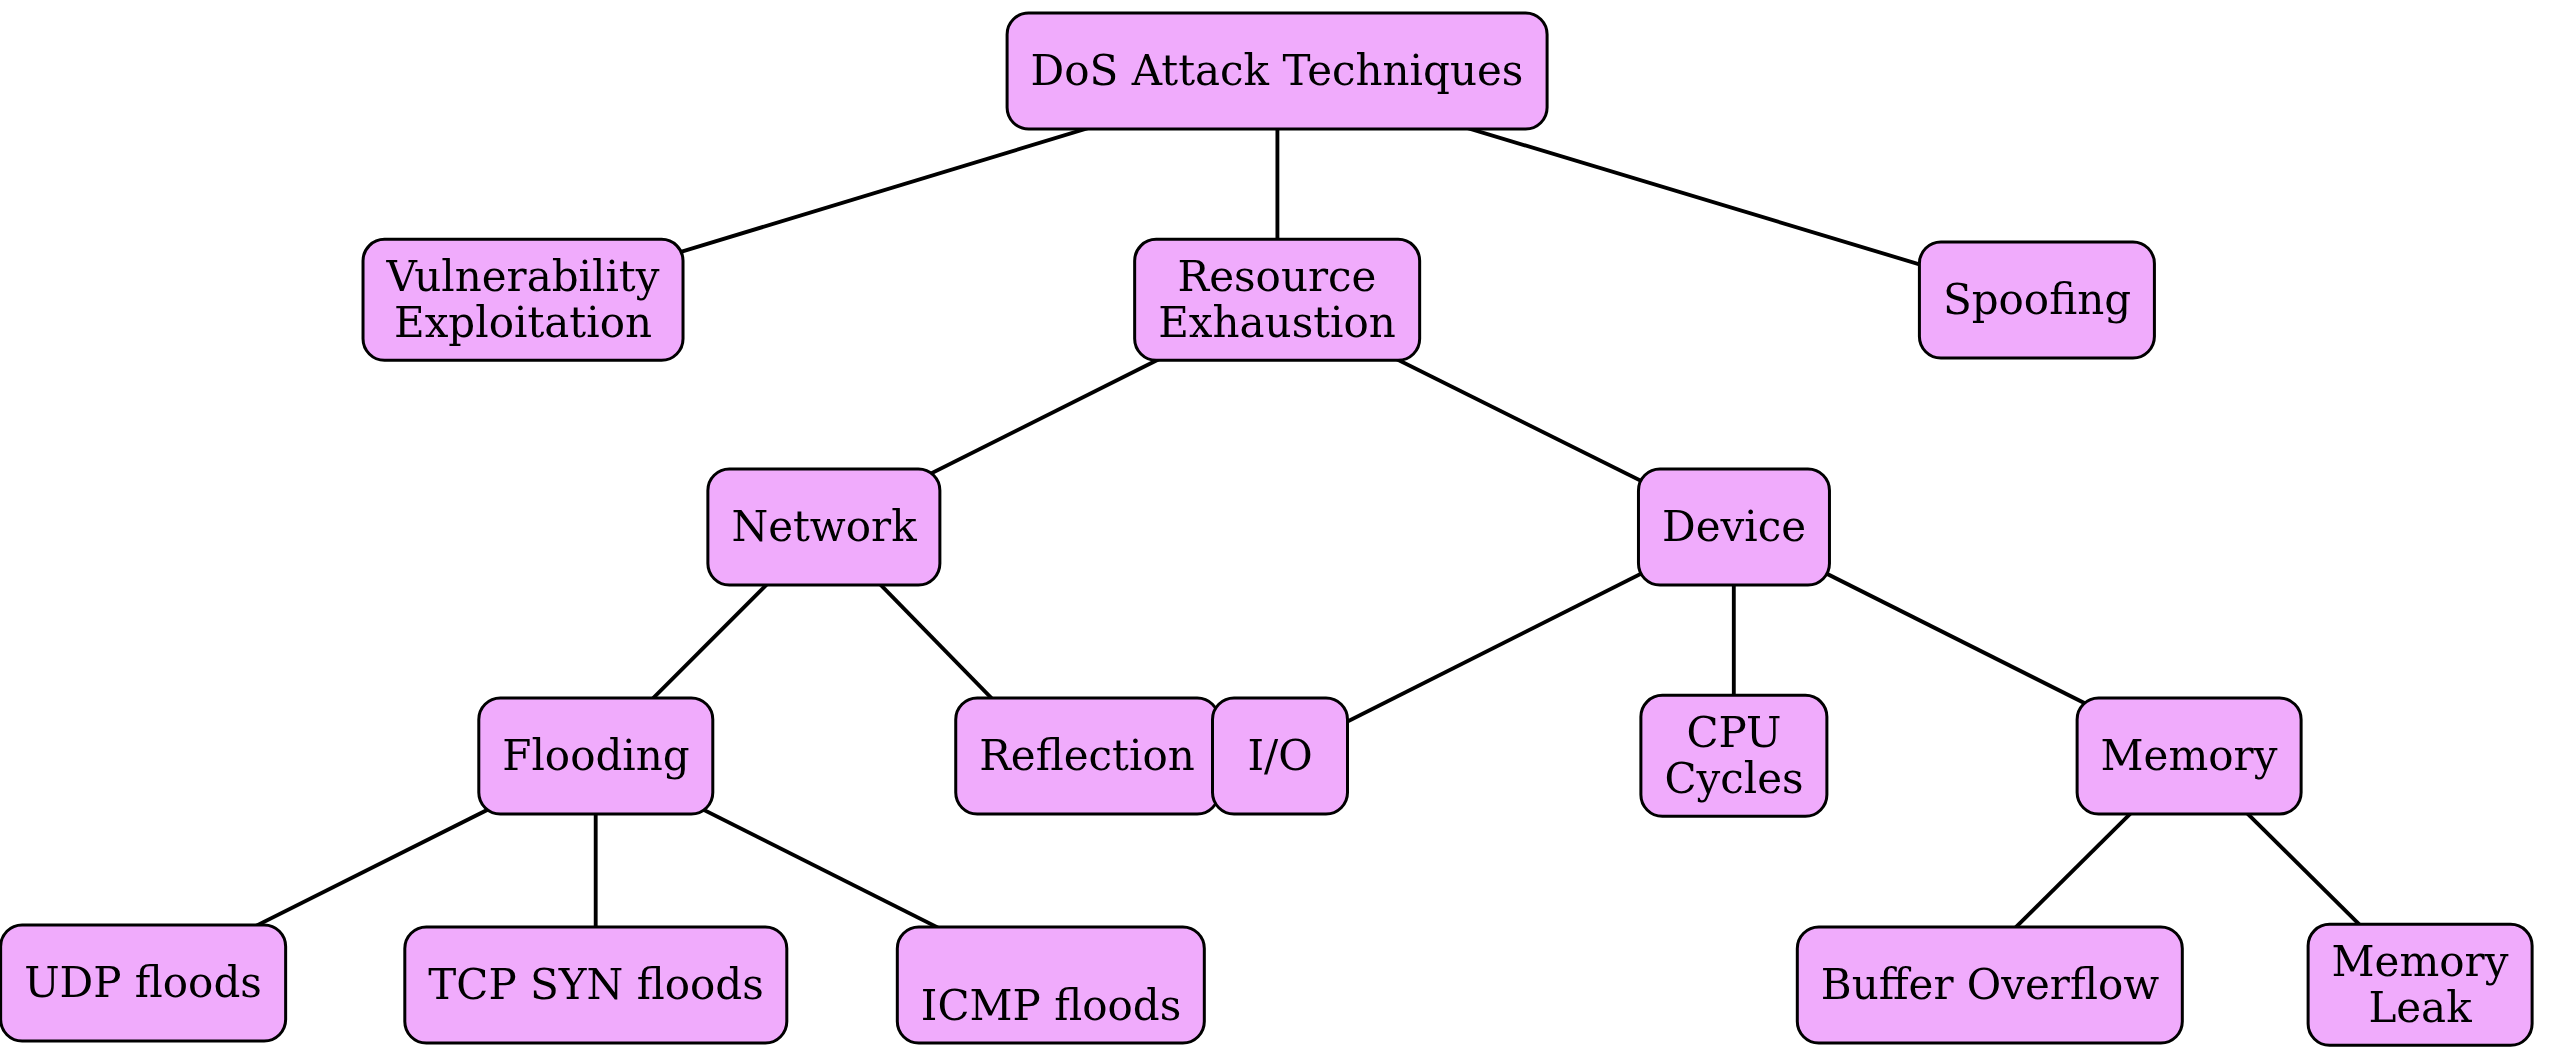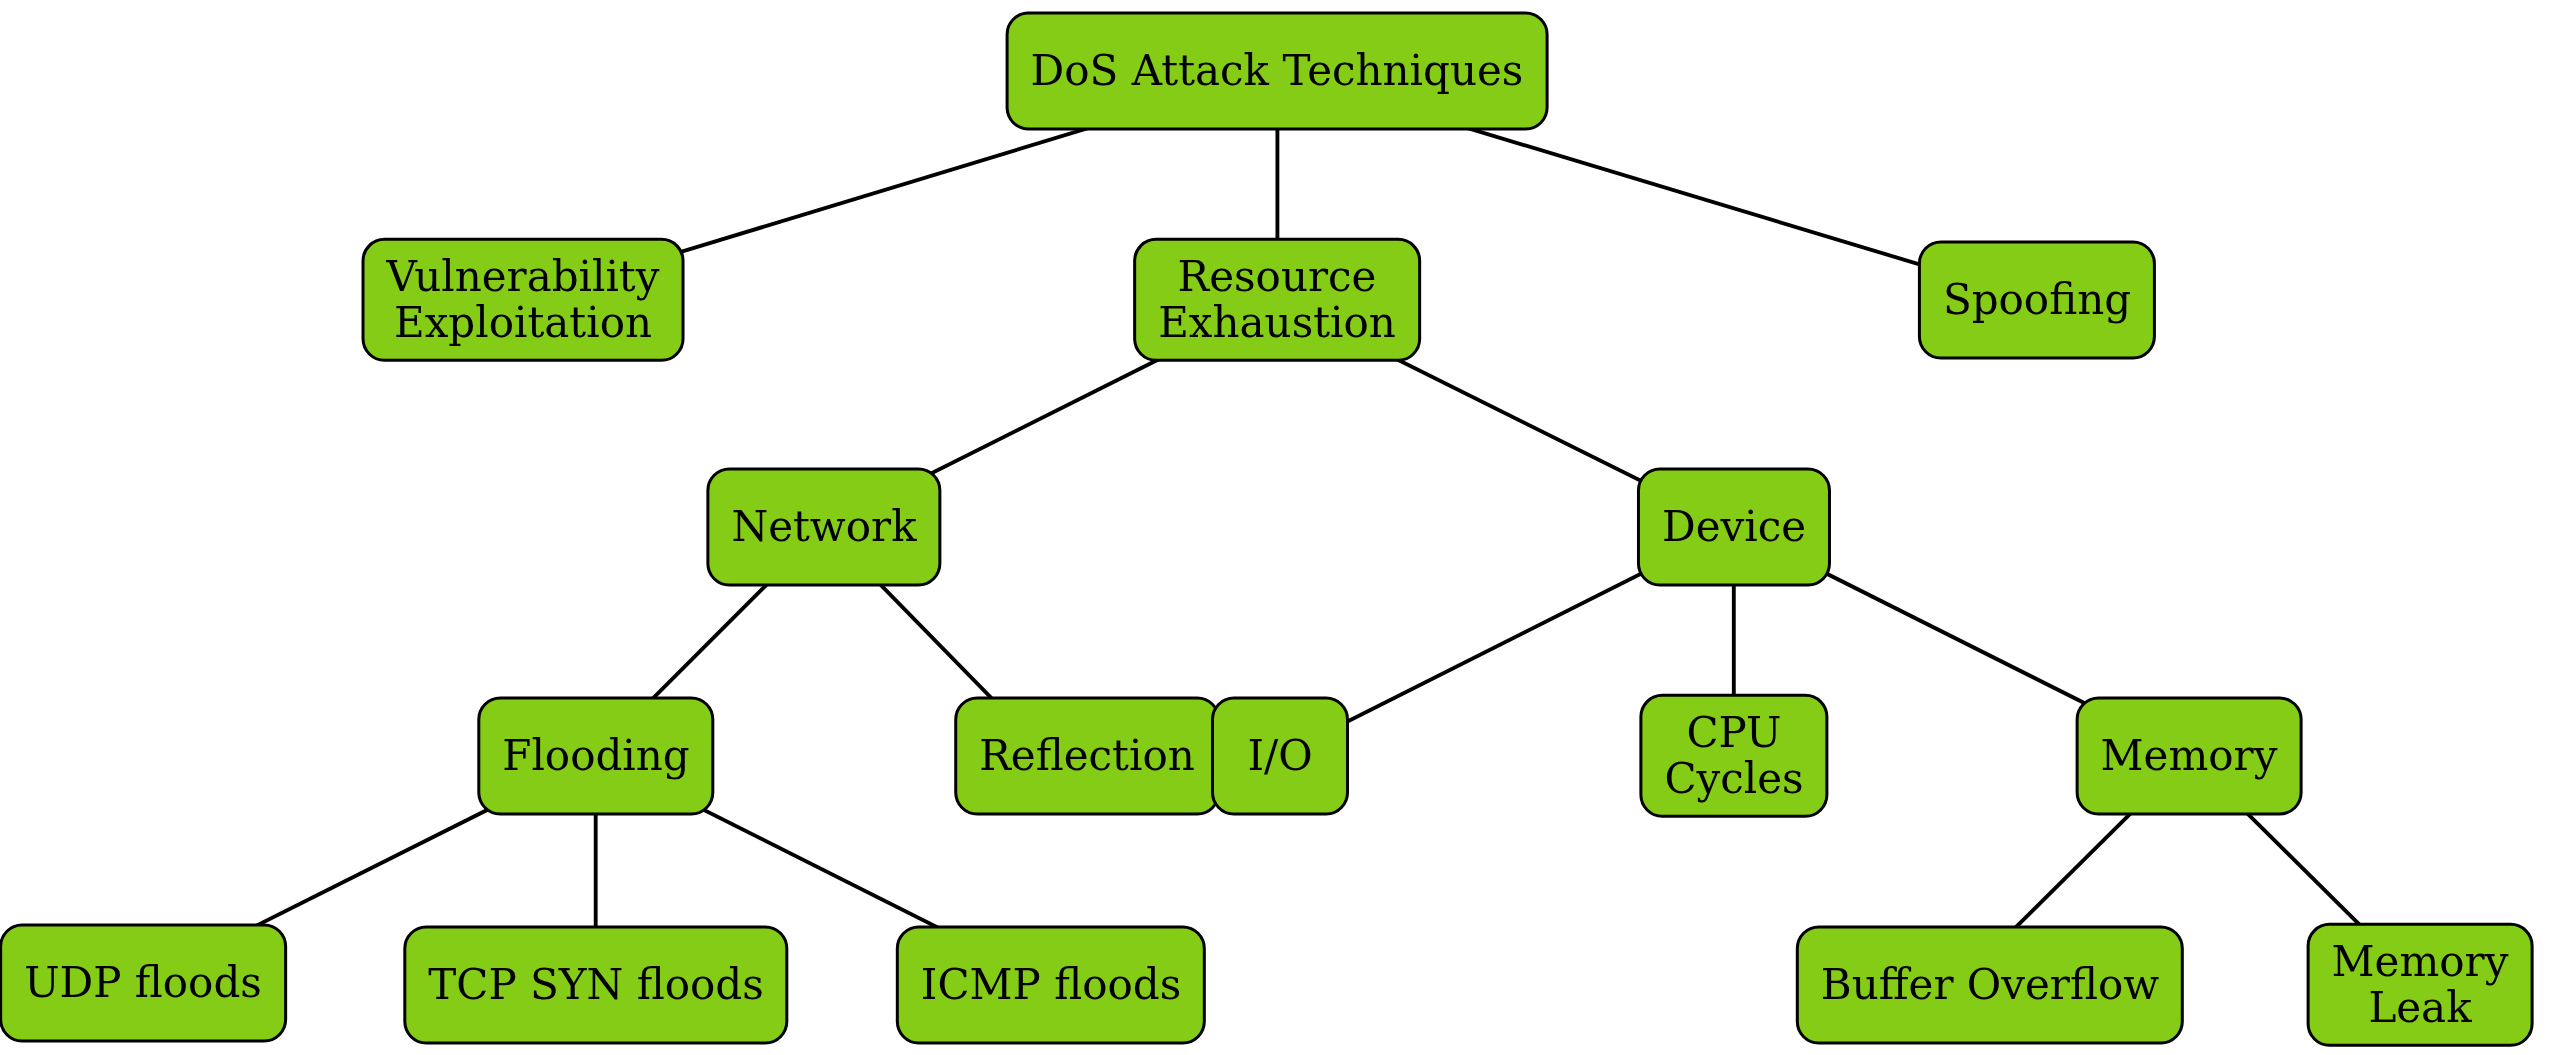--- a/index.html
+++ b/index.html
@@ -21,21 +21,21 @@
     top: 0;
     width: 2576px;
     height: 1056px;
     z-index: 0;
   }
   .node {
     position: absolute;
     transform: translate(-50%, -50%);
     z-index: 1;
     box-sizing: border-box;
-    background: #84cc16;
+    background: #f0abfc;
     border: 3.9px solid #000000;
     border-radius: 23px;
     min-height: 119px;
     min-width: 138px;
     padding: 13px 22px;
     display: flex;
     align-items: center;
     justify-content: center;
   }
   .node-label {
@@ -117,21 +117,21 @@
   </div>
 
   <div class="node" style="left: 143px; top: 983px;">
     <span class="node-label">UDP floods</span>
   </div>
 
   <div class="node" style="left: 596px; top: 985px;">
     <span class="node-label">TCP SYN floods</span>
   </div>
 
-  <div class="node" style="left: 1051px; top: 985px;">
+  <div class="node" style="left: 1051px; top: 985px; align-items: flex-end;">
     <span class="node-label">ICMP floods</span>
   </div>
 
   <div class="node" style="left: 1958px; top: 985px; margin-left: 32px;">
     <span class="node-label">Buffer Overflow</span>
   </div>
 
   <div class="node" style="left: 2420px; top: 985px;">
     <span class="node-label">Memory Leak</span>
   </div>

